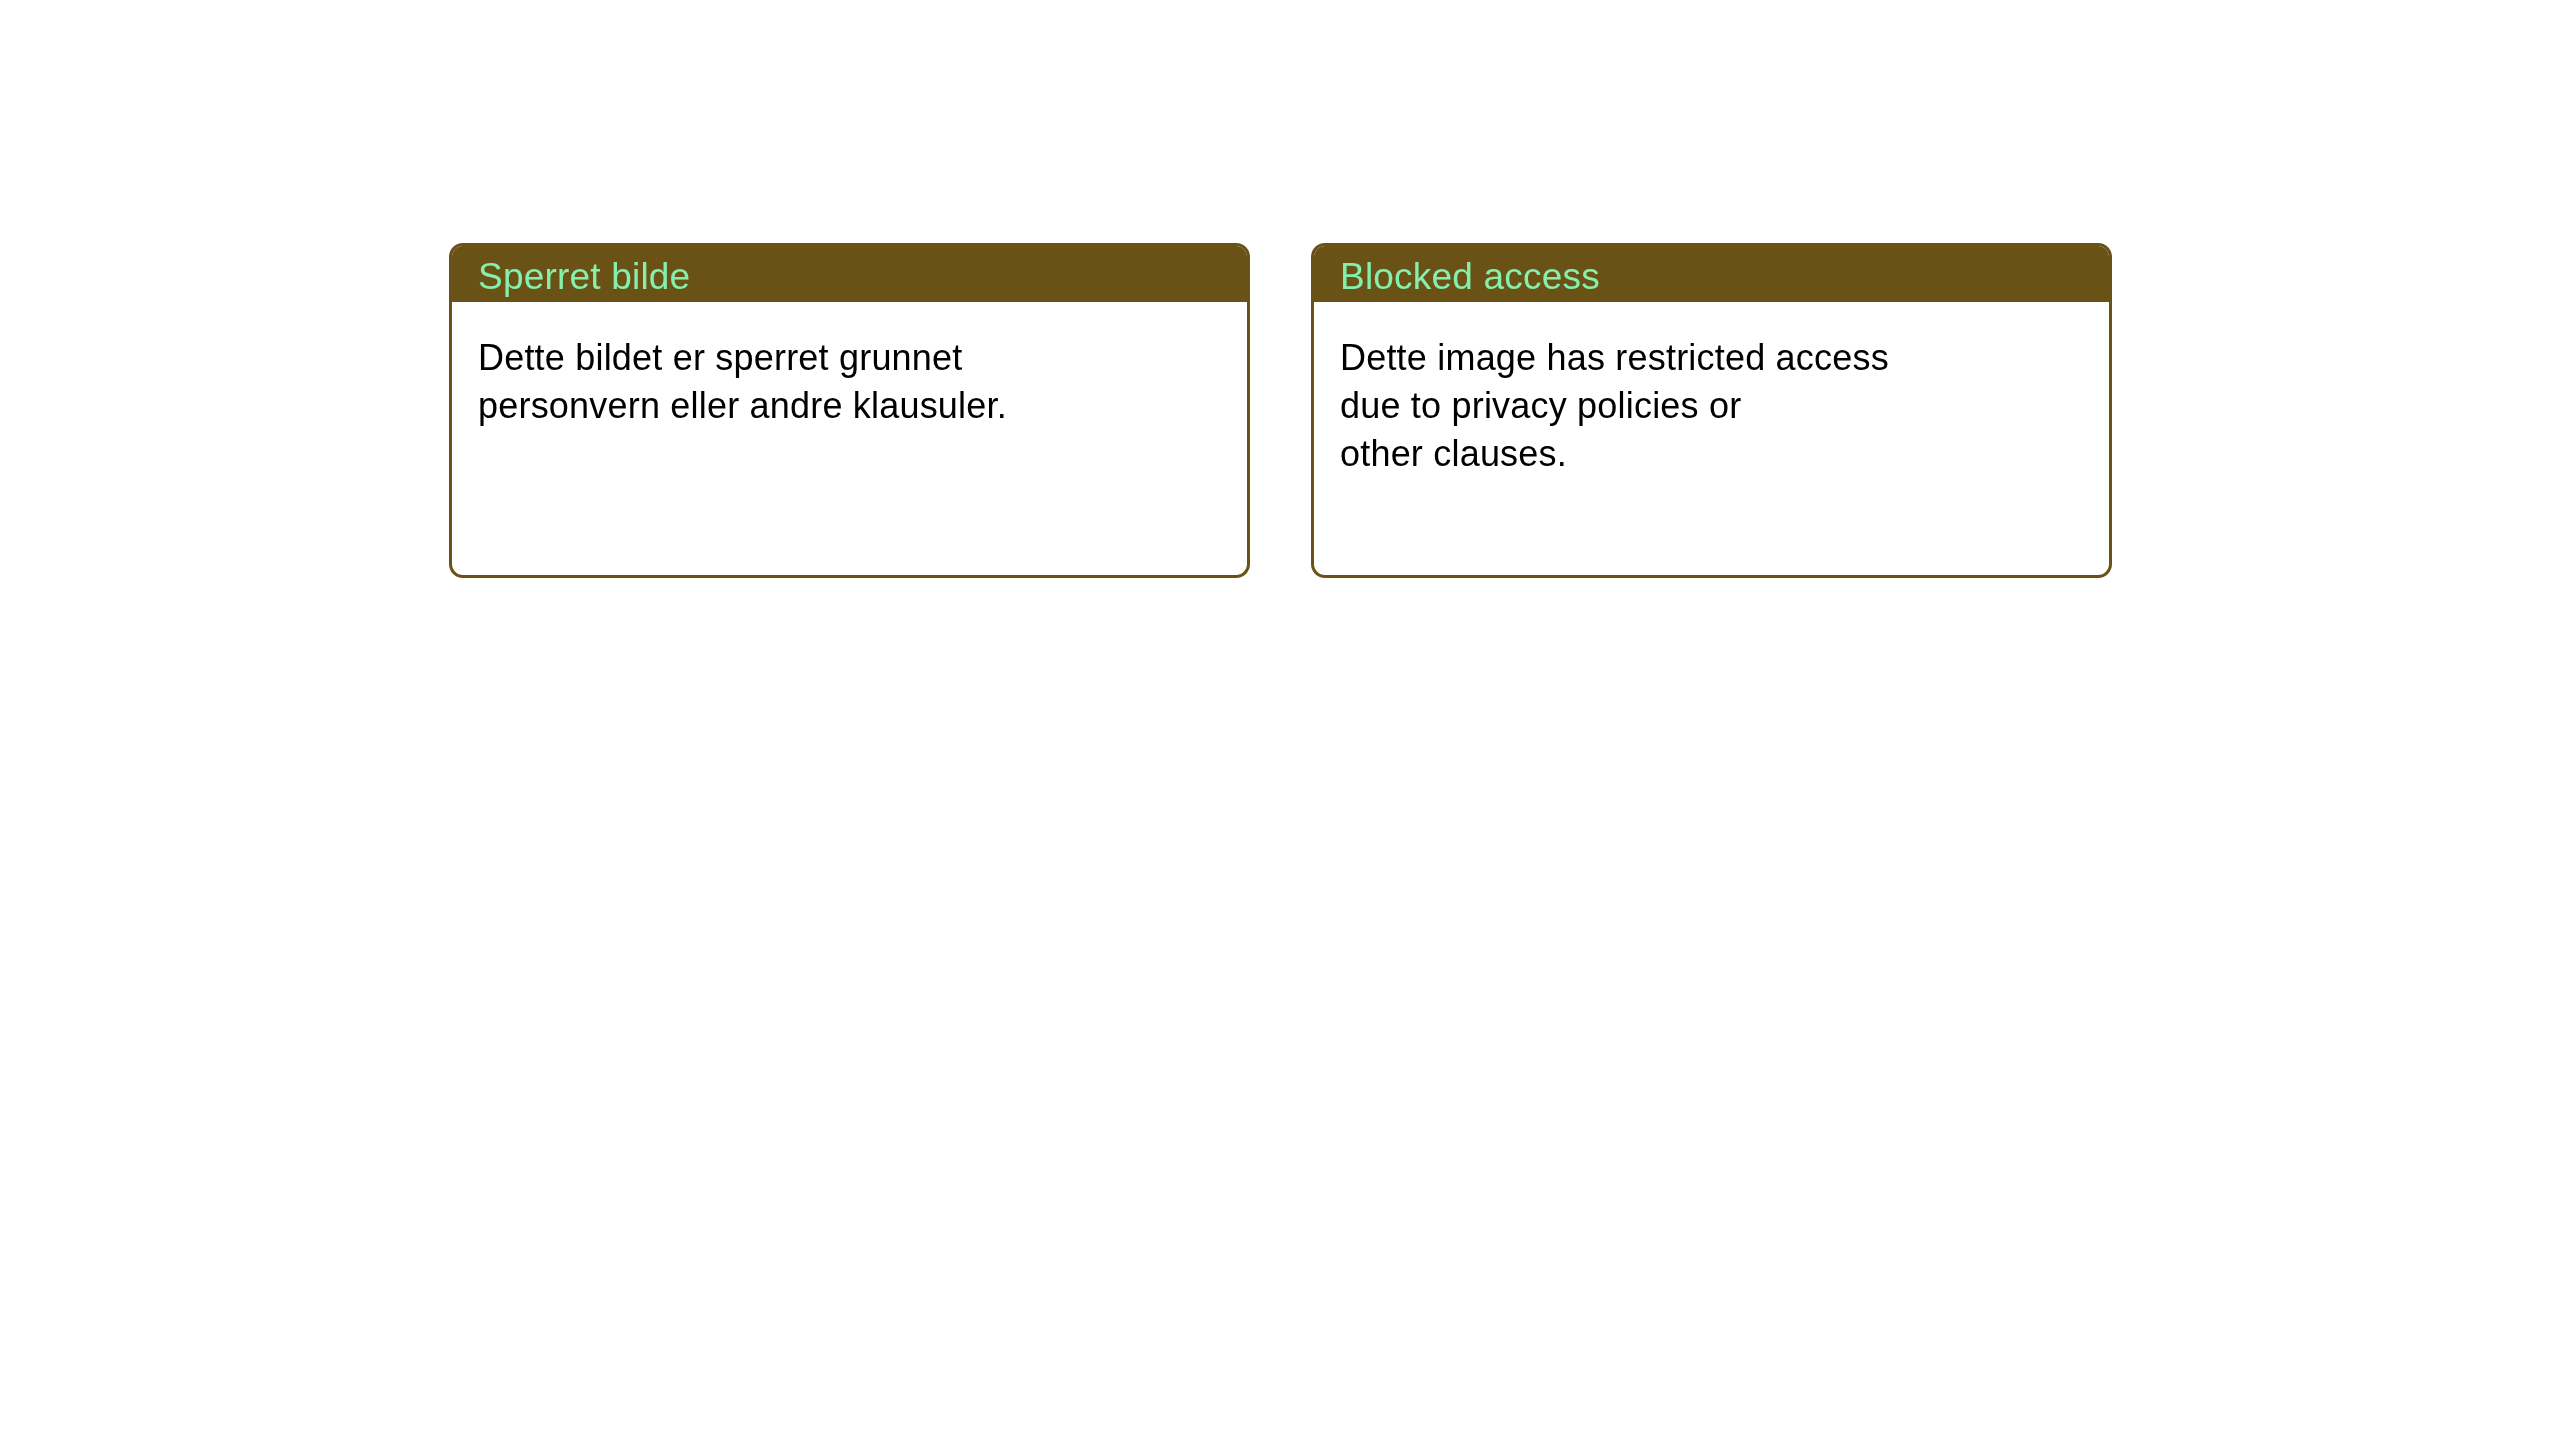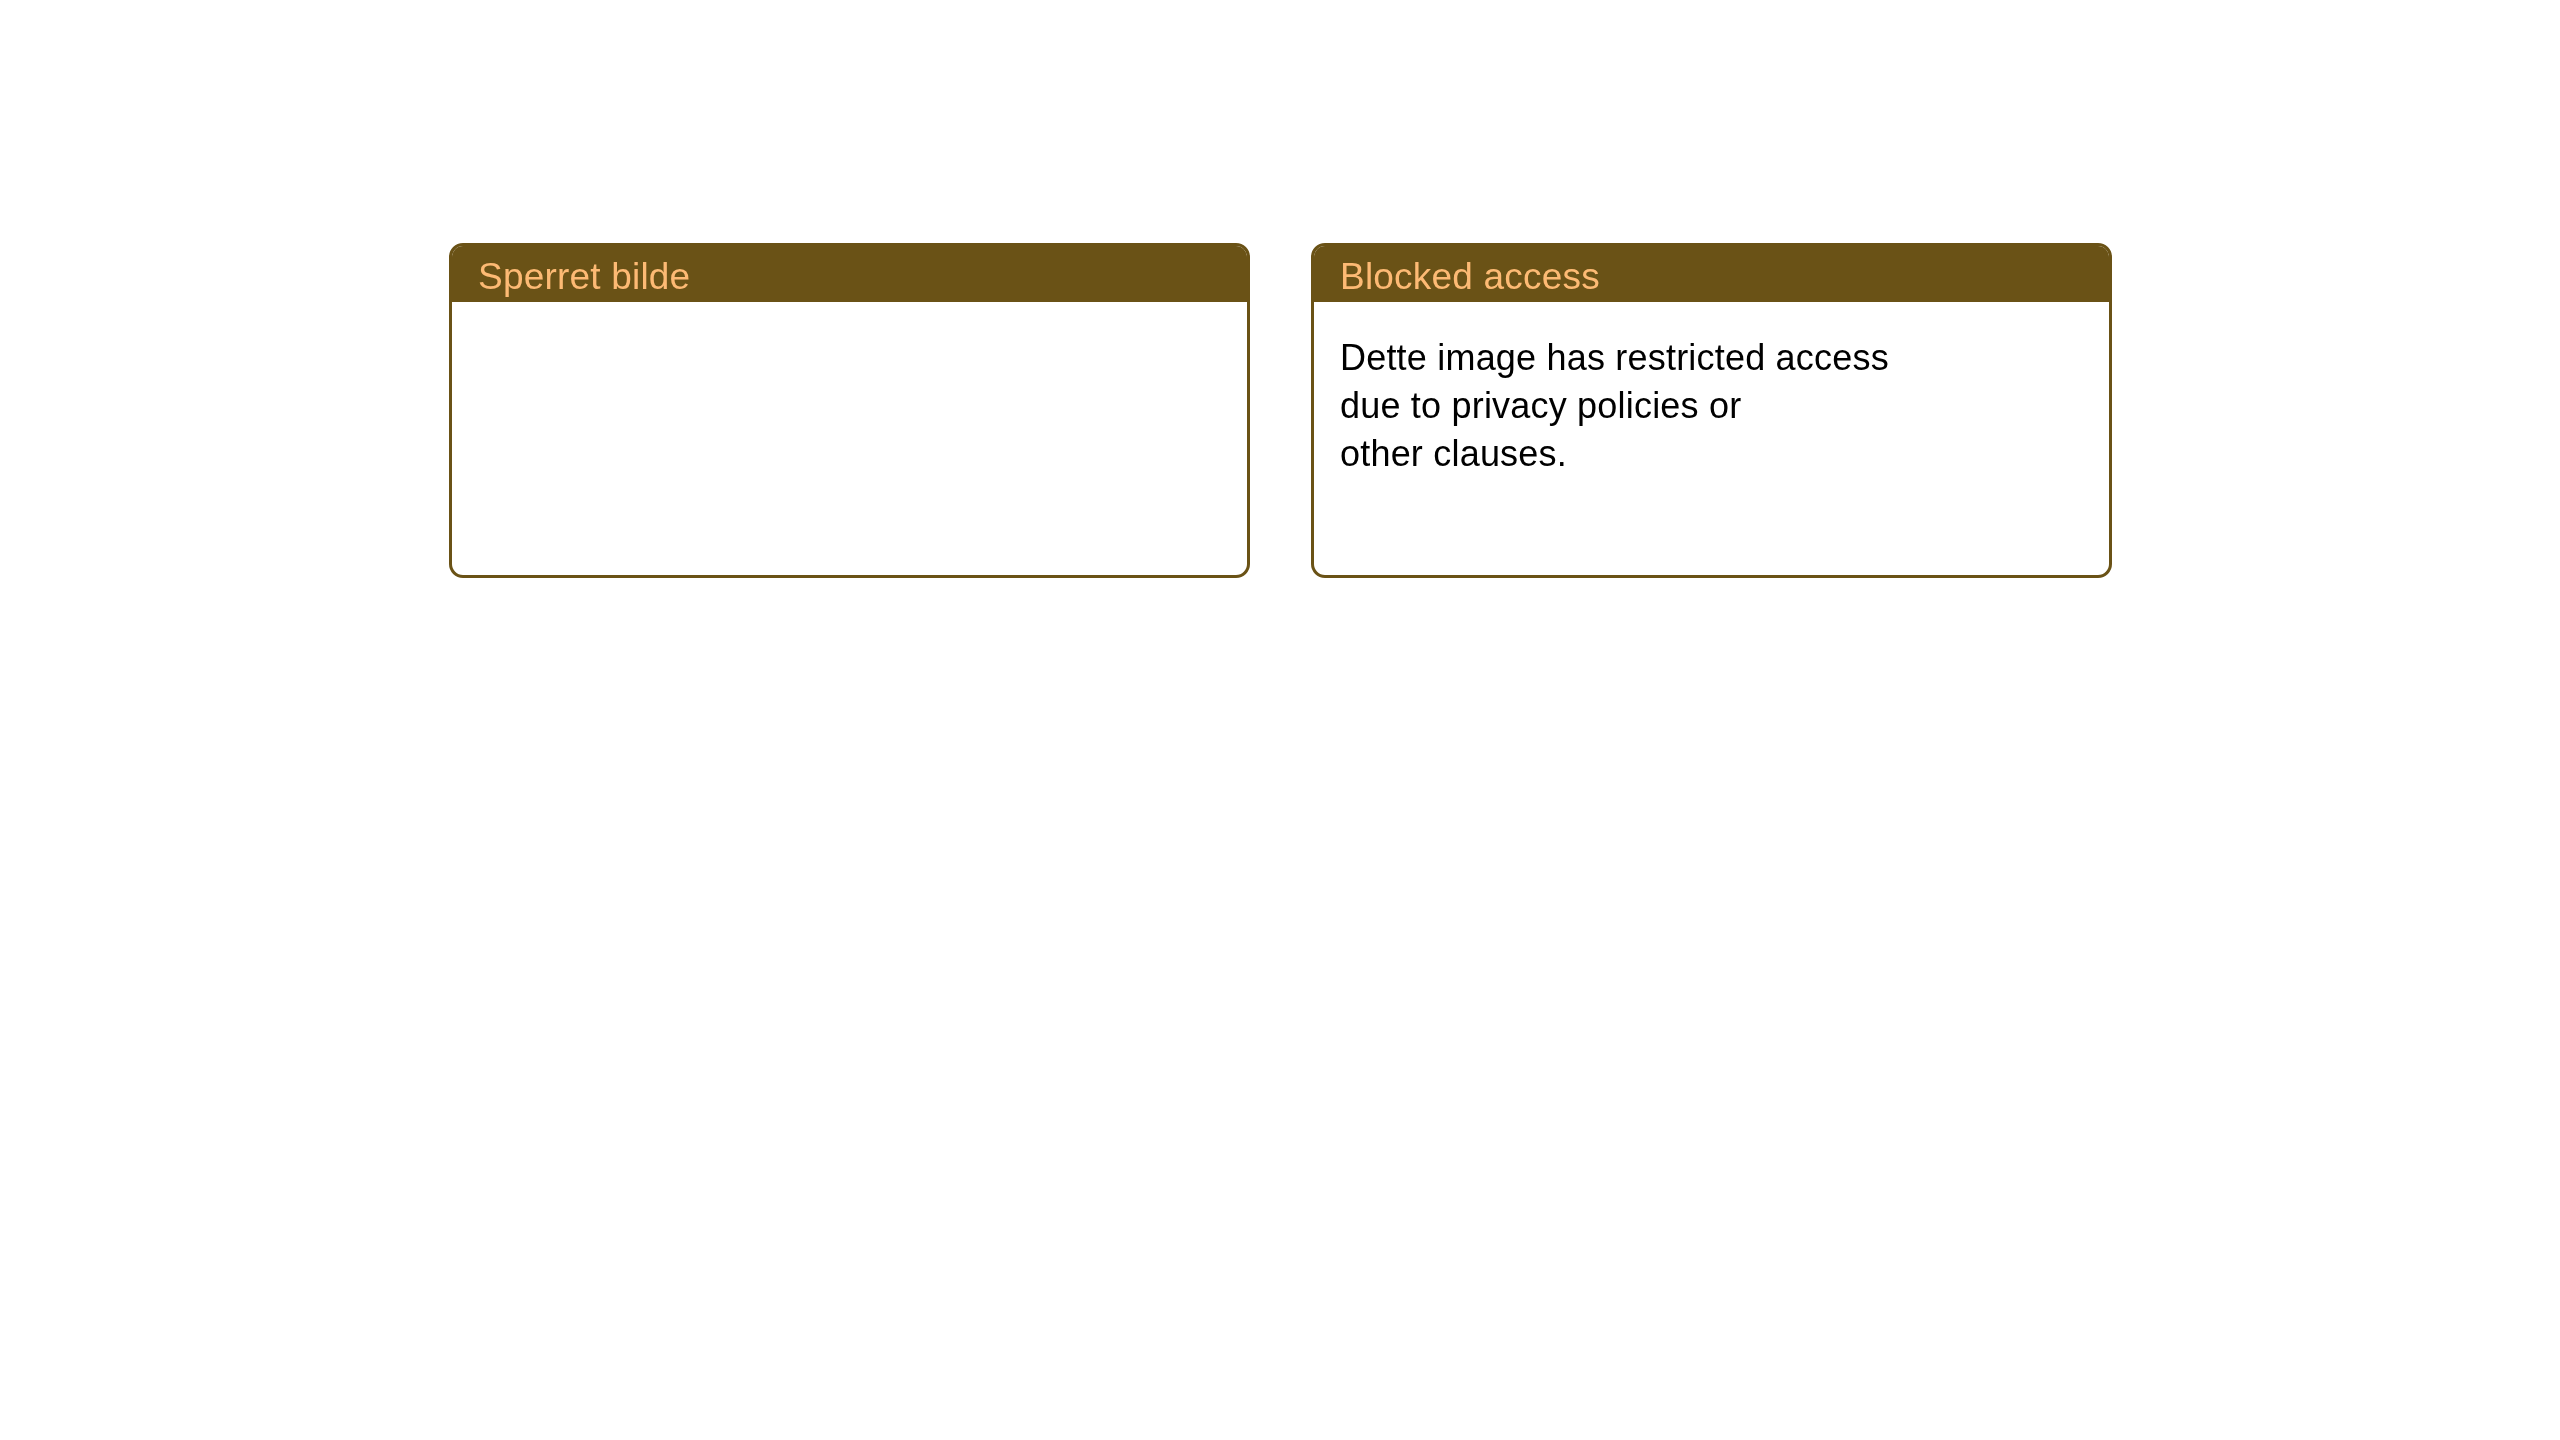--- a/index.html
+++ b/index.html
@@ -35,21 +35,21 @@
   }
   .card-header {
     background: #6a5216;
     height: 56px;
     display: flex;
     align-items: center;
     padding: 4px 0 0 26px;
     box-sizing: border-box;
   }
   .card-title {
-    color: #fdba74;
+    color: #86efac;
     font-size: 37px;
     font-weight: 400;
     line-height: 1;
     letter-spacing: 0.2px;
   }
   .card-body {
     padding: 32px 28px 0 26px;
   }
   .card-text {
     color: #000000;
@@ -61,20 +61,24 @@
 </style>
 </head>
 <body>
 
 <div class="page">
 
   <div class="notice-card left">
     <div class="card-header">
       <span class="card-title">Sperret bilde</span>
     </div>
+    <div class="card-body">
+      <div class="card-text">Dette bildet er sperret grunnet
+personvern eller andre klausuler.</div>
+    </div>
   </div>
 
   <div class="notice-card right">
     <div class="card-header">
       <span class="card-title">Blocked access</span>
     </div>
     <div class="card-body">
       <div class="card-text">Dette image has restricted access
 due to privacy policies or
 other clauses.</div>

